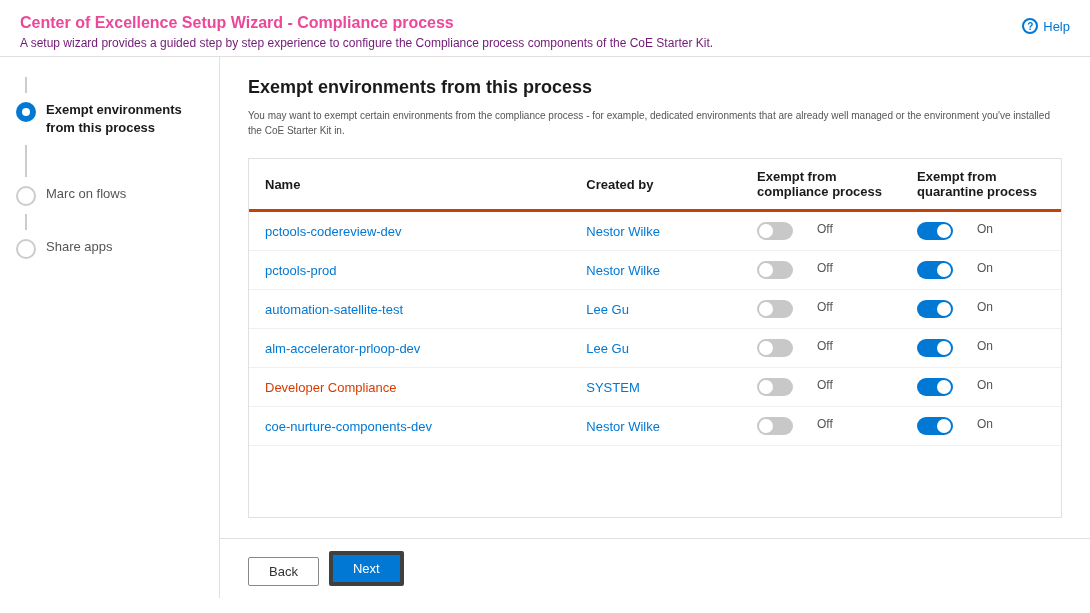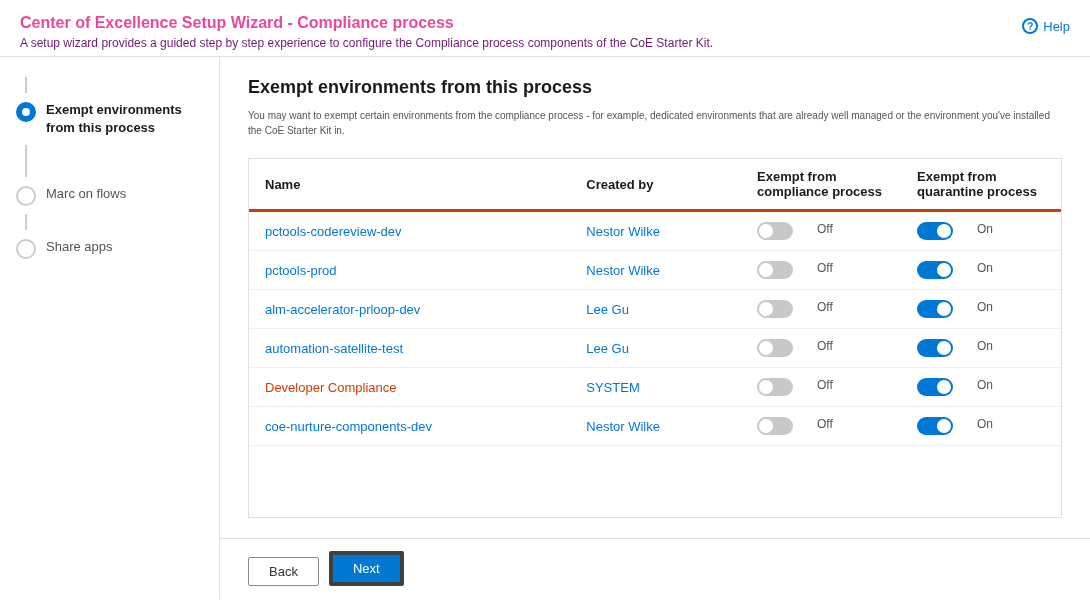--- a/index.html
+++ b/index.html
@@ -161,41 +161,41 @@
                   <td>
                     <div class="toggle-container">
                       <div class="toggle on">
                         <div class="toggle-knob"></div>
                       </div>
                       <span class="toggle-label">On</span>
                     </div>
                   </td>
                 </tr>
                 <tr>
+                  <td class="link-cell">automation-satellite-test</td>
+                  <td class="created-by">Lee Gu</td>
+                  <td>
+                    <div class="toggle-container">
+                      <div class="toggle off">
+                        <div class="toggle-knob"></div>
+                      </div>
+                      <span class="toggle-label">Off</span>
+                    </div>
+                  </td>
+                  <td>
+                    <div class="toggle-container">
+                      <div class="toggle on">
+                        <div class="toggle-knob"></div>
+                      </div>
+                      <span class="toggle-label">On</span>
+                    </div>
+                  </td>
+                </tr>
+                <tr>
                   <td class="link-cell">alm-accelerator-prloop-dev</td>
-                  <td class="created-by">Lee Gu</td>
-                  <td>
-                    <div class="toggle-container">
-                      <div class="toggle off">
-                        <div class="toggle-knob"></div>
-                      </div>
-                      <span class="toggle-label">Off</span>
-                    </div>
-                  </td>
-                  <td>
-                    <div class="toggle-container">
-                      <div class="toggle on">
-                        <div class="toggle-knob"></div>
-                      </div>
-                      <span class="toggle-label">On</span>
-                    </div>
-                  </td>
-                </tr>
-                <tr>
-                  <td class="link-cell">automation-satellite-test</td>
                   <td class="created-by">Lee Gu</td>
                   <td>
                     <div class="toggle-container">
                       <div class="toggle off">
                         <div class="toggle-knob"></div>
                       </div>
                       <span class="toggle-label">Off</span>
                     </div>
                   </td>
                   <td>

